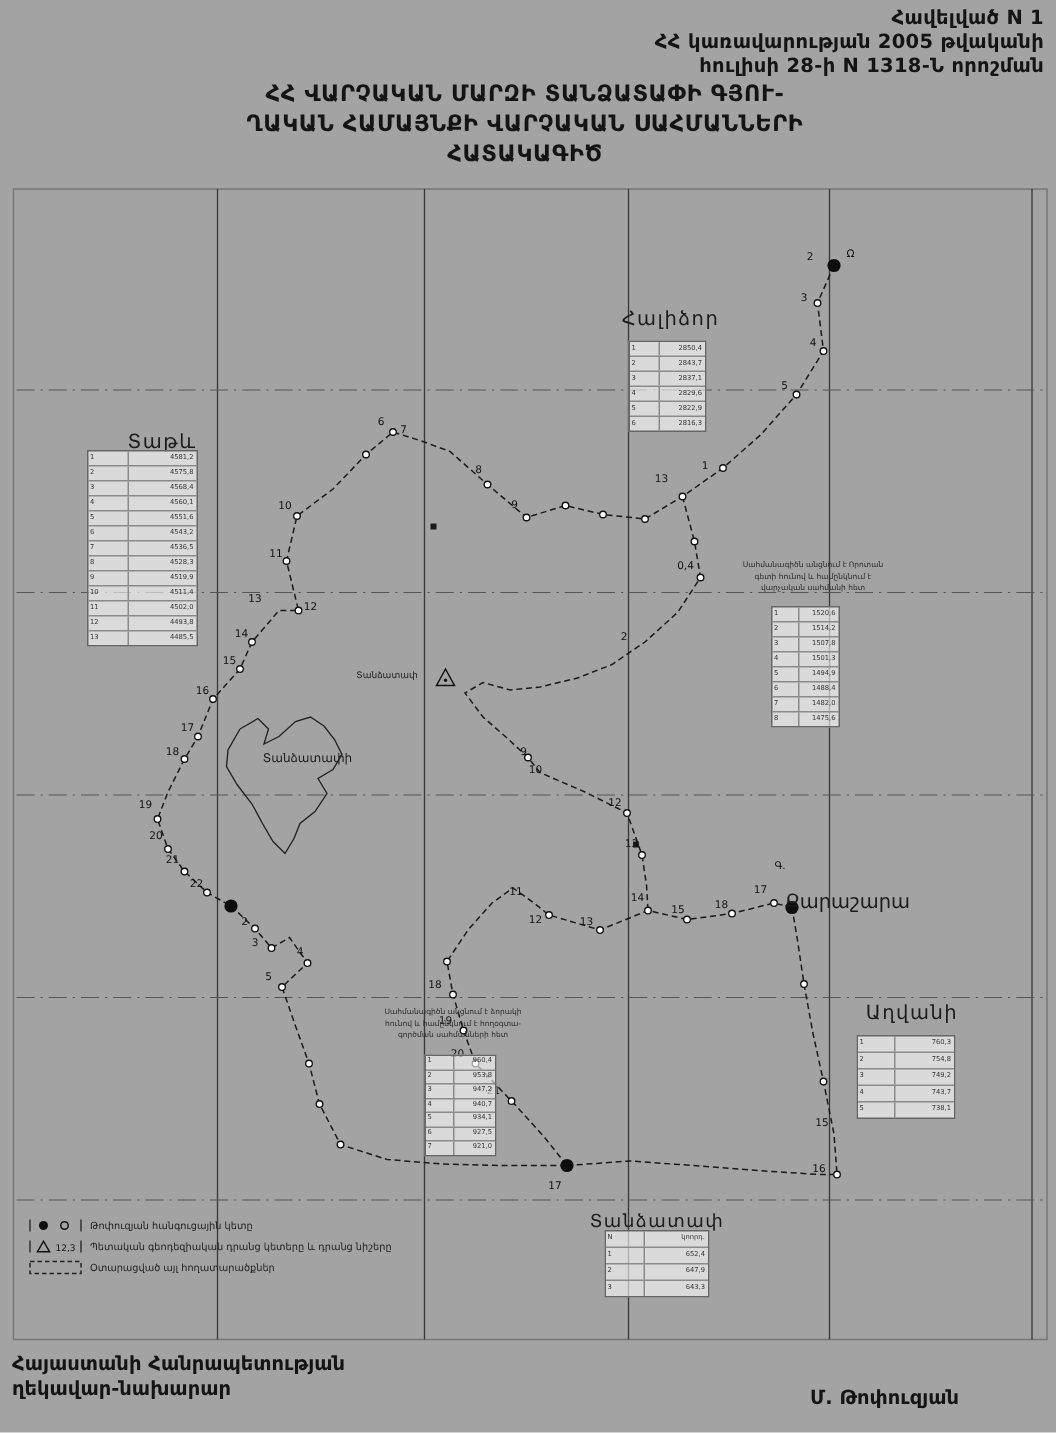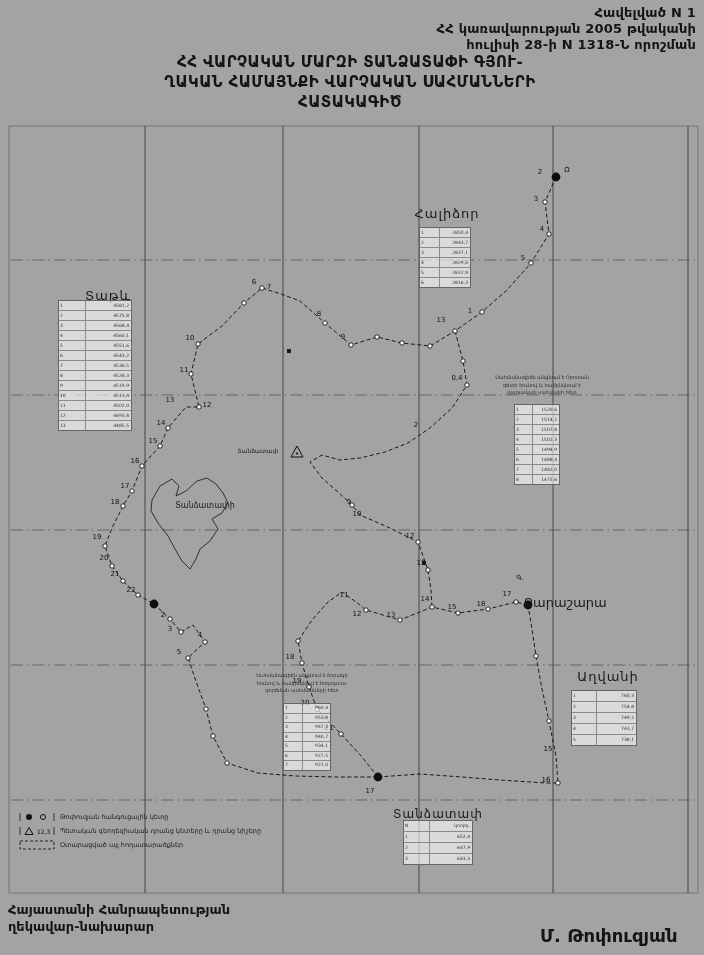--- a/index.html
+++ b/index.html
@@ -18,21 +18,21 @@
   .ctable .r{display:flex;border-top:1px solid #8a8a8a;font-size:4.5px;}
   .ctable .r:first-child{border-top:none;}
   .ctable .c1{width:34%;border-right:1px solid #8a8a8a;padding:0 1px;overflow:hidden;}
   .ctable .c2{flex:1;text-align:right;padding:0 2px;overflow:hidden;}
   .legend{position:absolute;left:16px;top:810px;width:290px;}
   .legend-title{font-size:10.5px;font-weight:bold;margin:0 0 7px 42px;letter-spacing:1px;}
   .lrow{display:flex;align-items:center;height:14px;}
   .lsym{width:44px;flex:0 0 44px;}
   .llab{font-size:6.5px;color:#222;white-space:nowrap;}
   .foot{position:absolute;left:8px;top:901px;font-weight:bold;font-size:13px;line-height:17px;}
-  .sig{position:absolute;left:540px;top:925px;font-weight:bold;font-size:18px;}
+  .sig{position:absolute;left:540px;top:925px;font-weight:bold;font-size:13px;}
 </style>
 </head>
 <body>
 
 <div class="page">
 
   <div class="hdr">
     <div>Հավելված N  1</div>
     <div>ՀՀ կառավարության 2005 թվականի</div>
     <div>հուլիսի 28-ի N 1318-Ն որոշման</div>

